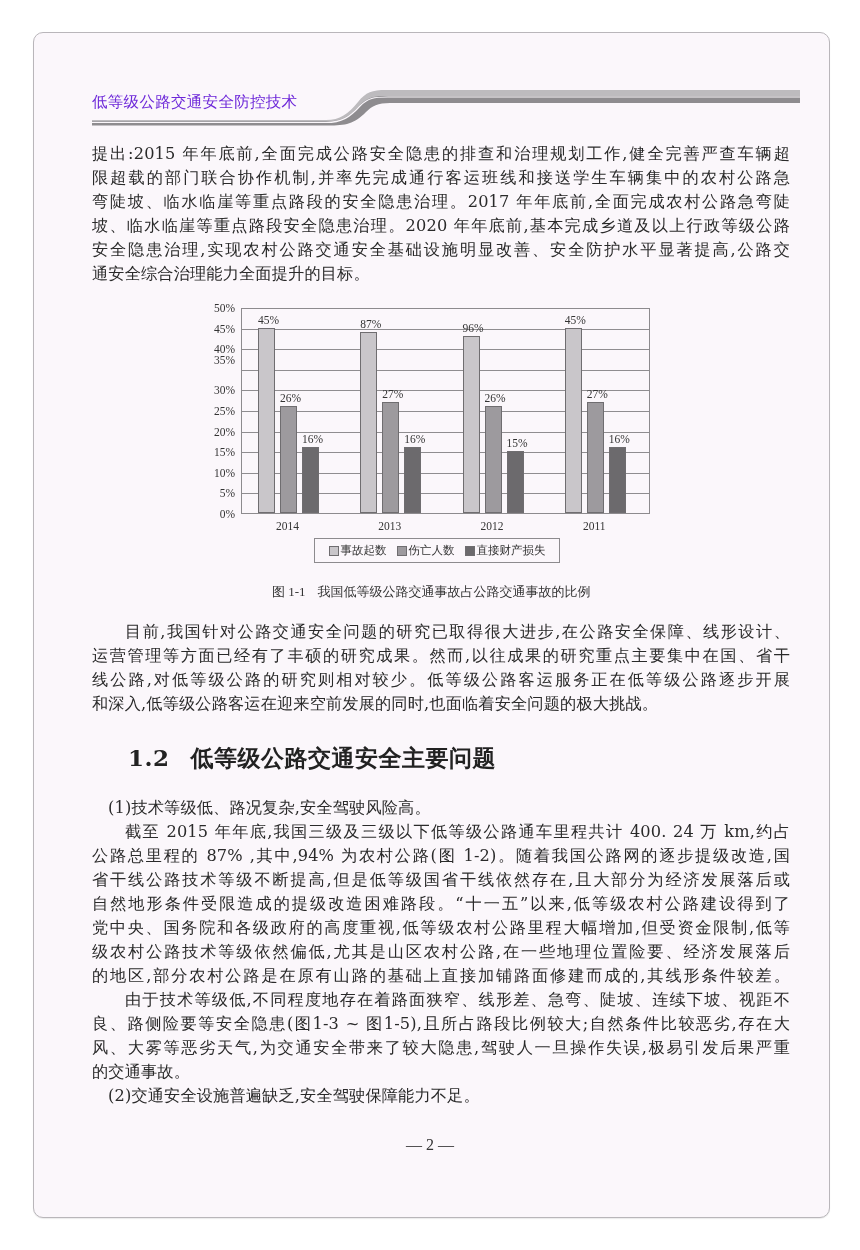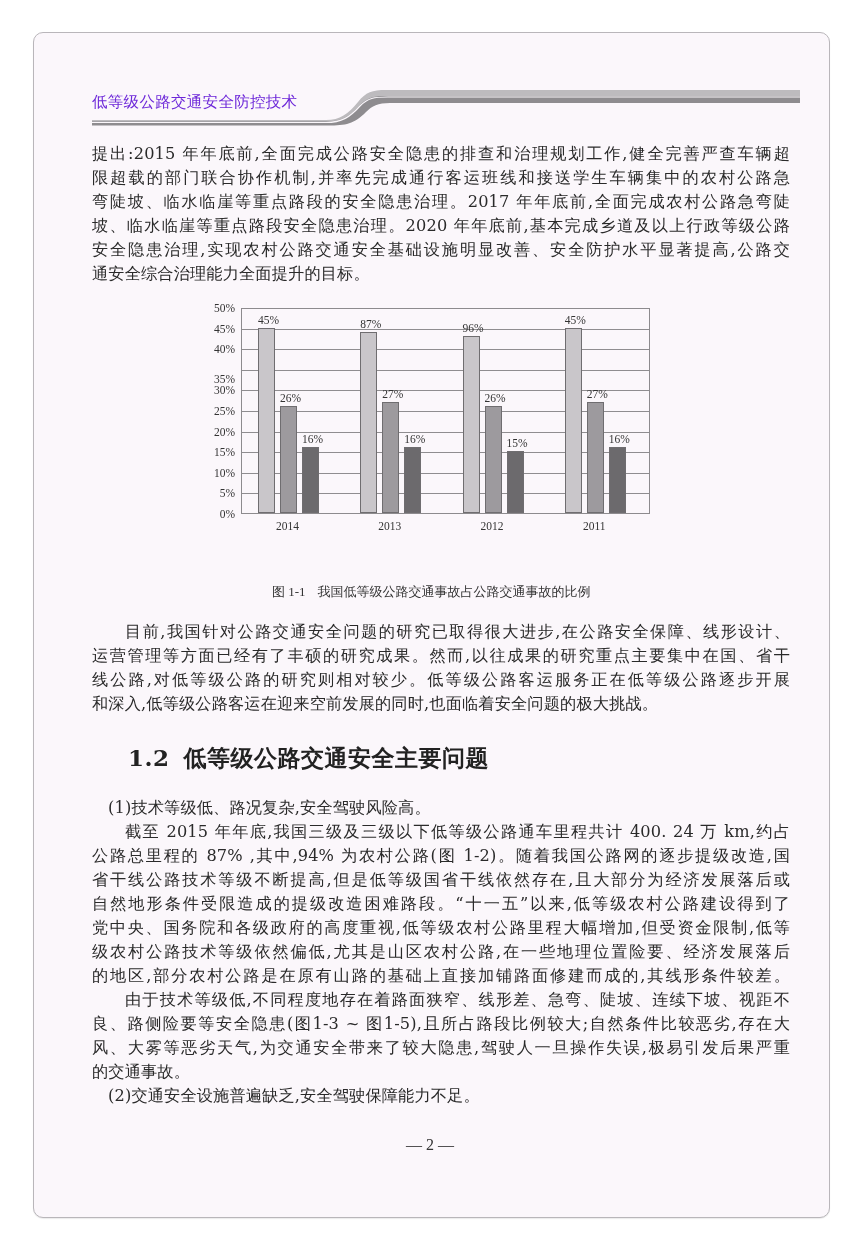--- a/index.html
+++ b/index.html
@@ -11,21 +11,21 @@
   .running-head { position:absolute; left:92px; top:92px; font-family:"DejaVu Sans","Liberation Sans",sans-serif;
                   font-size:15.5px; color:#6d28d9; letter-spacing:0.3px; }
   .head-deco { position:absolute; left:90px; top:80px; width:712px; height:50px; }
   .text { position:absolute; left:92px; width:698px; font-size:16.2px; line-height:24px;
           text-align:justify; letter-spacing:0.15px; color:#2a2a2a; }
   .text .line { display:block; height:24px; white-space:nowrap; text-align-last:justify; }
   .text .line.last { text-align-last:left; }
   .indent { padding-left:33px; }
   .heading { position:absolute; left:128px; top:743px; font-size:23px; font-weight:bold;
              font-family:"DejaVu Serif","Liberation Serif",serif; color:#222; letter-spacing:0.5px; }
-  .heading .num { margin-right:14px; }
+  .heading .num { margin-right:21px; }
   .chart { position:absolute; left:195px; top:300px; width:470px; height:270px; }
   .ylabels { position:absolute; left:0; top:0; width:40px; height:230px; }
   .ylab { position:absolute; right:0; font-size:11.5px; color:#333; transform:translateY(-50%);
           font-family:"Liberation Serif",serif; }
   .plot { position:absolute; left:46px; top:8px; width:409px; height:206px;
           border:1px solid #8d8b8e; background:#fbf7fb; box-sizing:border-box; }
   .gridline { position:absolute; left:0; right:0; height:0; border-top:1px solid #8f8d90; }
   .bar { position:absolute; bottom:0; border:1px solid #6f6d70; box-sizing:border-box; }
   .bar-label { position:absolute; font-size:11.5px; color:#333; transform:translateX(-50%);
                font-family:"Liberation Serif",serif; white-space:nowrap; }
@@ -65,21 +65,21 @@
 
 <div class="chart" id="chart">
   <div class="ylabels" id="ylabels">
       <div class="ylab" style="top: 214px;">0%</div>
       <div class="ylab" style="top: 193.4px;">5%</div>
       <div class="ylab" style="top: 172.8px;">10%</div>
       <div class="ylab" style="top: 152.2px;">15%</div>
       <div class="ylab" style="top: 131.6px;">20%</div>
       <div class="ylab" style="top: 111px;">25%</div>
       <div class="ylab" style="top: 90.4px;">30%</div>
-      <div class="ylab" style="top: 79px; text-align: center;">35%</div>
+      <div class="ylab" style="top: 60px; text-align: center;">35%</div>
       <div class="ylab" style="top: 49.2px;">40%</div>
       <div class="ylab" style="top: 28.6px;">45%</div>
       <div class="ylab" style="top: 8px;">50%</div>
     </div>
   <div class="plot" id="plot">
       <div class="gridline" style="top: 184.4px;"></div>
       <div class="gridline" style="top: 163.8px;"></div>
       <div class="gridline" style="top: 143.2px;"></div>
       <div class="gridline" style="top: 122.6px;"></div>
       <div class="gridline" style="top: 102px;"></div>
@@ -110,20 +110,34 @@
       <div class="bar" style="left: 344.75px; width: 17px; height: 111.24px; background: rgb(157, 154, 158);"></div>
       <div class="bar-label" style="left: 355.25px; top: 78.76px;">27%</div>
       <div class="bar" style="left: 366.75px; width: 17px; height: 65.92px; background: rgb(108, 106, 109);"></div>
       <div class="bar-label" style="left: 377.25px; top: 124.08px;">16%</div>
     </div>
   <div id="xlabels">
       <div class="xlab" style="left: 92.5px;">2014</div>
       <div class="xlab" style="left: 194.75px;">2013</div>
       <div class="xlab" style="left: 297px;">2012</div>
       <div class="xlab" style="left: 399.25px;">2011</div>
+    </div>
+  <div class="legend" id="legend">
+      <span class="legend-item">
+        <span class="swatch" style="background: rgb(201, 198, 202);"></span>
+        <span>事故起数</span>
+      </span>
+      <span class="legend-item">
+        <span class="swatch" style="background: rgb(157, 154, 158);"></span>
+        <span>伤亡人数</span>
+      </span>
+      <span class="legend-item">
+        <span class="swatch" style="background: rgb(108, 106, 109);"></span>
+        <span>直接财产损失</span>
+      </span>
     </div>
 </div>
 
 <div class="caption">
   <span class="fig-no">图 1-1</span><span>我国低等级公路交通事故占公路交通事故的比例</span>
 </div>
 
 <div class="text" style="top:620px;">
   <span class="line indent">目前,我国针对公路交通安全问题的研究已取得很大进步,在公路安全保障、线形设计、</span>
   <span class="line">运营管理等方面已经有了丰硕的研究成果。然而,以往成果的研究重点主要集中在国、省干</span>

